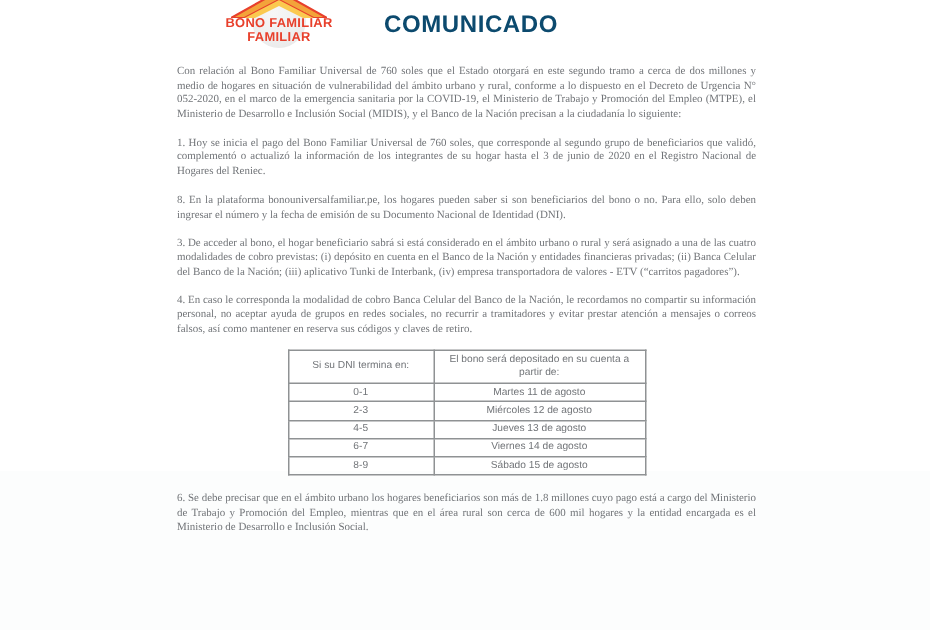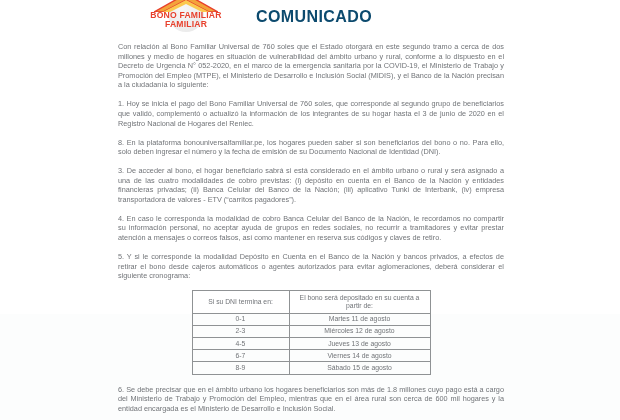--- a/index.html
+++ b/index.html
@@ -45,21 +45,21 @@
     letter-spacing:0.4px;
   }
   
   .content{
     position:absolute;left:118px;top:42px;width:386px;
     color:#717478;
     font-size:7.3px;
     line-height:9.6px;
     text-align:justify;
   }
-  .content p{margin:0 0 9.4px 0;}
+  .content p{margin:0 0 9.4px 0;font-family:Liberation Serif, serif;}
   
   table.schedule{
     border-collapse:collapse;
     margin:1px auto 10px auto;
   }
   .schedule th,.schedule td{
     border:1px solid #8f9294;
     color:#717478;
     font-weight:normal;
     text-align:center;
@@ -96,21 +96,20 @@
   </div>
 
   <div class="doc-title">COMUNICADO</div>
 
   <div class="content">
     <p>Con relación al Bono Familiar Universal de 760 soles que el Estado otorgará en este segundo tramo a cerca de dos millones y medio de hogares en situación de vulnerabilidad del ámbito urbano y rural, conforme a lo dispuesto en el Decreto de Urgencia N° 052-2020, en el marco de la emergencia sanitaria por la COVID-19, el Ministerio de Trabajo y Promoción del Empleo (MTPE), el Ministerio de Desarrollo e Inclusión Social (MIDIS), y el Banco de la Nación precisan a la ciudadanía lo siguiente:</p>
     <p>1. Hoy se inicia el pago del Bono Familiar Universal de 760 soles, que corresponde al segundo grupo de beneficiarios que validó, complementó o actualizó la información de los integrantes de su hogar hasta el 3 de junio de 2020 en el Registro Nacional de Hogares del Reniec.</p>
     <p>8. En la plataforma bonouniversalfamiliar.pe, los hogares pueden saber si son beneficiarios del bono o no. Para ello, solo deben ingresar el número y la fecha de emisión de su Documento Nacional de Identidad (DNI).</p>
     <p>3. De acceder al bono, el hogar beneficiario sabrá si está considerado en el ámbito urbano o rural y será asignado a una de las cuatro modalidades de cobro previstas: (i) depósito en cuenta en el Banco de la Nación y entidades financieras privadas; (ii) Banca Celular del Banco de la Nación; (iii) aplicativo Tunki de Interbank, (iv) empresa transportadora de valores - ETV (“carritos pagadores”).</p>
     <p>4. En caso le corresponda la modalidad de cobro Banca Celular del Banco de la Nación, le recordamos no compartir su información personal, no aceptar ayuda de grupos en redes sociales, no recurrir a tramitadores y evitar prestar atención a mensajes o correos falsos, así como mantener en reserva sus códigos y claves de retiro.</p>
-    <p>5. Y si le corresponde la modalidad Depósito en Cuenta en el Banco de la Nación y bancos privados, a efectos de retirar el bono desde cajeros automáticos o agentes autorizados para evitar aglomeraciones, deberá considerar el siguiente cronograma:</p>
 
     <table class="schedule">
       <thead>
         <tr>
           <th class="c1">Si su DNI termina en:</th>
           <th class="c2">El bono será depositado en su cuenta a partir de:</th>
         </tr>
       </thead>
       <tbody>
         <tr>

